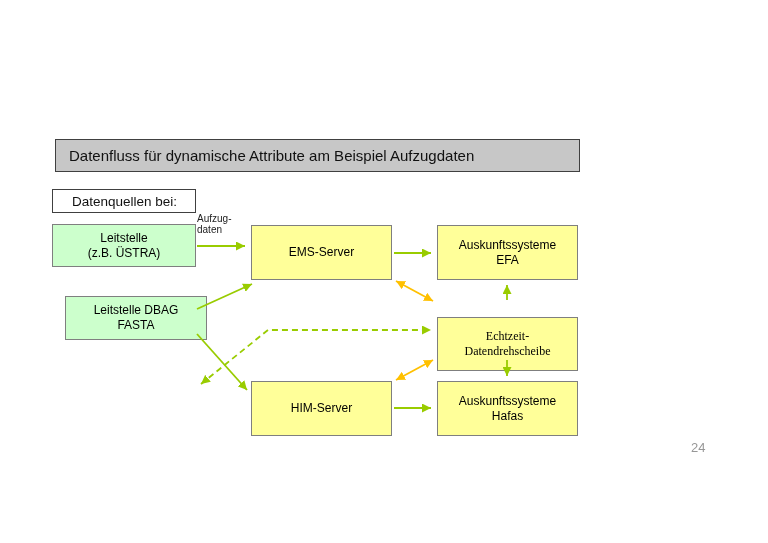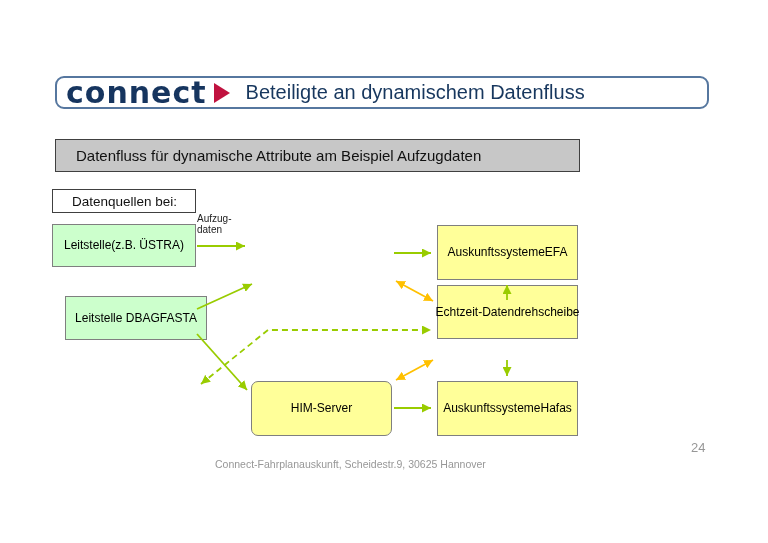--- a/index.html
+++ b/index.html
@@ -12,86 +12,84 @@
               box-sizing:border-box;}
   .logo{margin-left:9px;font-weight:bold;font-size:30px;letter-spacing:1px;color:#16355f;
         line-height:1;font-family:"DejaVu Sans",sans-serif;}
   .logo-arrow{width:0;height:0;border-left:16px solid #c0123f;border-top:10px solid transparent;
               border-bottom:10px solid transparent;margin-left:7px;}
   .header-title{margin-left:16px;font-size:20px;color:#17375e;white-space:nowrap;}
 
   
   .subtitle-bar{position:absolute;left:55px;top:139px;width:525px;height:33px;background:#c7c7c7;
                 border:1.5px solid #404040;box-sizing:border-box;display:flex;align-items:center;
-                padding-left:20px;font-size:15px;color:#111;}
+                padding-left:13px;font-size:15px;color:#111;}
 
   
   .src-label{position:absolute;left:52px;top:189px;width:144px;height:24px;background:#fff;
              border:1.5px solid #404040;box-sizing:border-box;display:flex;align-items:center;
              padding-left:19px;font-size:13.5px;color:#111;}
 
   
   .node{position:absolute;box-sizing:border-box;border:1.6px solid #7f7f7f;display:flex;
-        flex-direction:row;align-items:center;justify-content:center;text-align:center;
+        flex-direction:column;align-items:center;justify-content:center;text-align:center;
         font-size:12px;line-height:15px;color:#000;}
   .node.source{background:#ccffcc;}
   .node.system{background:#ffff99;}
   .node span{position:relative;z-index:2;}
   .inner-frame{position:absolute;left:18px;right:18px;top:4px;bottom:4px;
                border:1.2px solid #d6d65e;z-index:1;}
 
   .n-ustra   {left:52px; top:224px;width:144px;height:43px;}
   .n-dbag    {left:53px; top:296px;width:142px;height:44px;margin-left:12px;}
   .n-betriebs{left:54px; top:381px;width:141px;height:43px;}
   .n-ems     {left:251px;top:225px;width:141px;height:55px;}
-  .n-him     {left:251px;top:381px;width:141px;height:55px;border-radius:7px;}
+  .n-him     {left:251px;top:381px;width:141px;height:55px;}
   .n-efa     {left:437px;top:225px;width:141px;height:55px;}
-  .n-echtzeit{left:437px;top:285px;width:141px;height:54px;}
+  .n-echtzeit{left:437px;top:317px;width:141px;height:54px;font-family:Liberation Serif, serif;}
   .n-hafas   {left:437px;top:381px;width:141px;height:55px;}
 
   .flow-label{position:absolute;left:197px;top:213px;width:52px;
               font-size:10px;line-height:11px;color:#222;}
   .flow-label span{display:block;}
 
   .arrows{position:absolute;left:0;top:0;pointer-events:none;}
 
   
   .footer-text{position:absolute;left:215px;top:458px;font-size:10.5px;color:#979797;}
   .page-number{position:absolute;left:691px;top:440px;font-size:13px;color:#979797;}
 </style>
 </head>
 <body>
 
 <div class="slide">
 
-  <div class="header-box">
-    <span class="logo">connect</span>
-    <span class="logo-arrow"></span>
-    <span class="header-title">Beteiligte an dynamischem Datenfluss</span>
-  </div>
 
   <div class="subtitle-bar">
     <span>Datenfluss für dynamische Attribute am Beispiel Aufzugdaten</span>
   </div>
 
   <div class="src-label">
     <span>Datenquellen bei:</span>
   </div>
 
   <div class="node source n-ustra">
     <span>Leitstelle</span>
     <span>(z.B. ÜSTRA)</span>
   </div>
 
   <div class="node source n-dbag">
     <span>Leitstelle DBAG</span>
     <span>FASTA</span>
   </div>
 
 
+  <div class="node system n-ems">
+    <span>EMS-Server</span>
+  </div>
 
   <div class="node system n-him">
     <span>HIM-Server</span>
   </div>
 
   <div class="node system n-efa">
     <span>Auskunftssysteme</span>
     <span>EFA</span>
   </div>
 
@@ -124,16 +122,15 @@
       <path d="M394,408 L431,408" fill="none" stroke="#99cc00" stroke-width="1.8" marker-end="url(#mk-green)"></path>
       <path d="M197,309 L252,284" fill="none" stroke="#99cc00" stroke-width="1.8" marker-end="url(#mk-green)"></path>
       <path d="M197,334 L247,390" fill="none" stroke="#99cc00" stroke-width="1.8" marker-end="url(#mk-green)"></path>
       <path d="M201,384 L268,330 L431,330" fill="none" stroke="#99cc00" stroke-width="1.8" stroke-dasharray="6 4" marker-end="url(#mk-green)" marker-start="url(#mk-green)"></path>
       <path d="M396,281 L433,301" fill="none" stroke="#ffc000" stroke-width="1.8" marker-end="url(#mk-yellow)" marker-start="url(#mk-yellow)"></path>
       <path d="M396,380 L433,360" fill="none" stroke="#ffc000" stroke-width="1.8" marker-end="url(#mk-yellow)" marker-start="url(#mk-yellow)"></path>
       <path d="M507,300 L507,285" fill="none" stroke="#99cc00" stroke-width="1.8" marker-end="url(#mk-green)"></path>
       <path d="M507,360 L507,376" fill="none" stroke="#99cc00" stroke-width="1.8" marker-end="url(#mk-green)"></path>
     </svg>
 
-  <span class="footer-text">Connect-Fahrplanauskunft, Scheidestr.9, 30625 Hannover</span>
   <span class="page-number">24</span>
 
 </div>
 
 </body></html>

